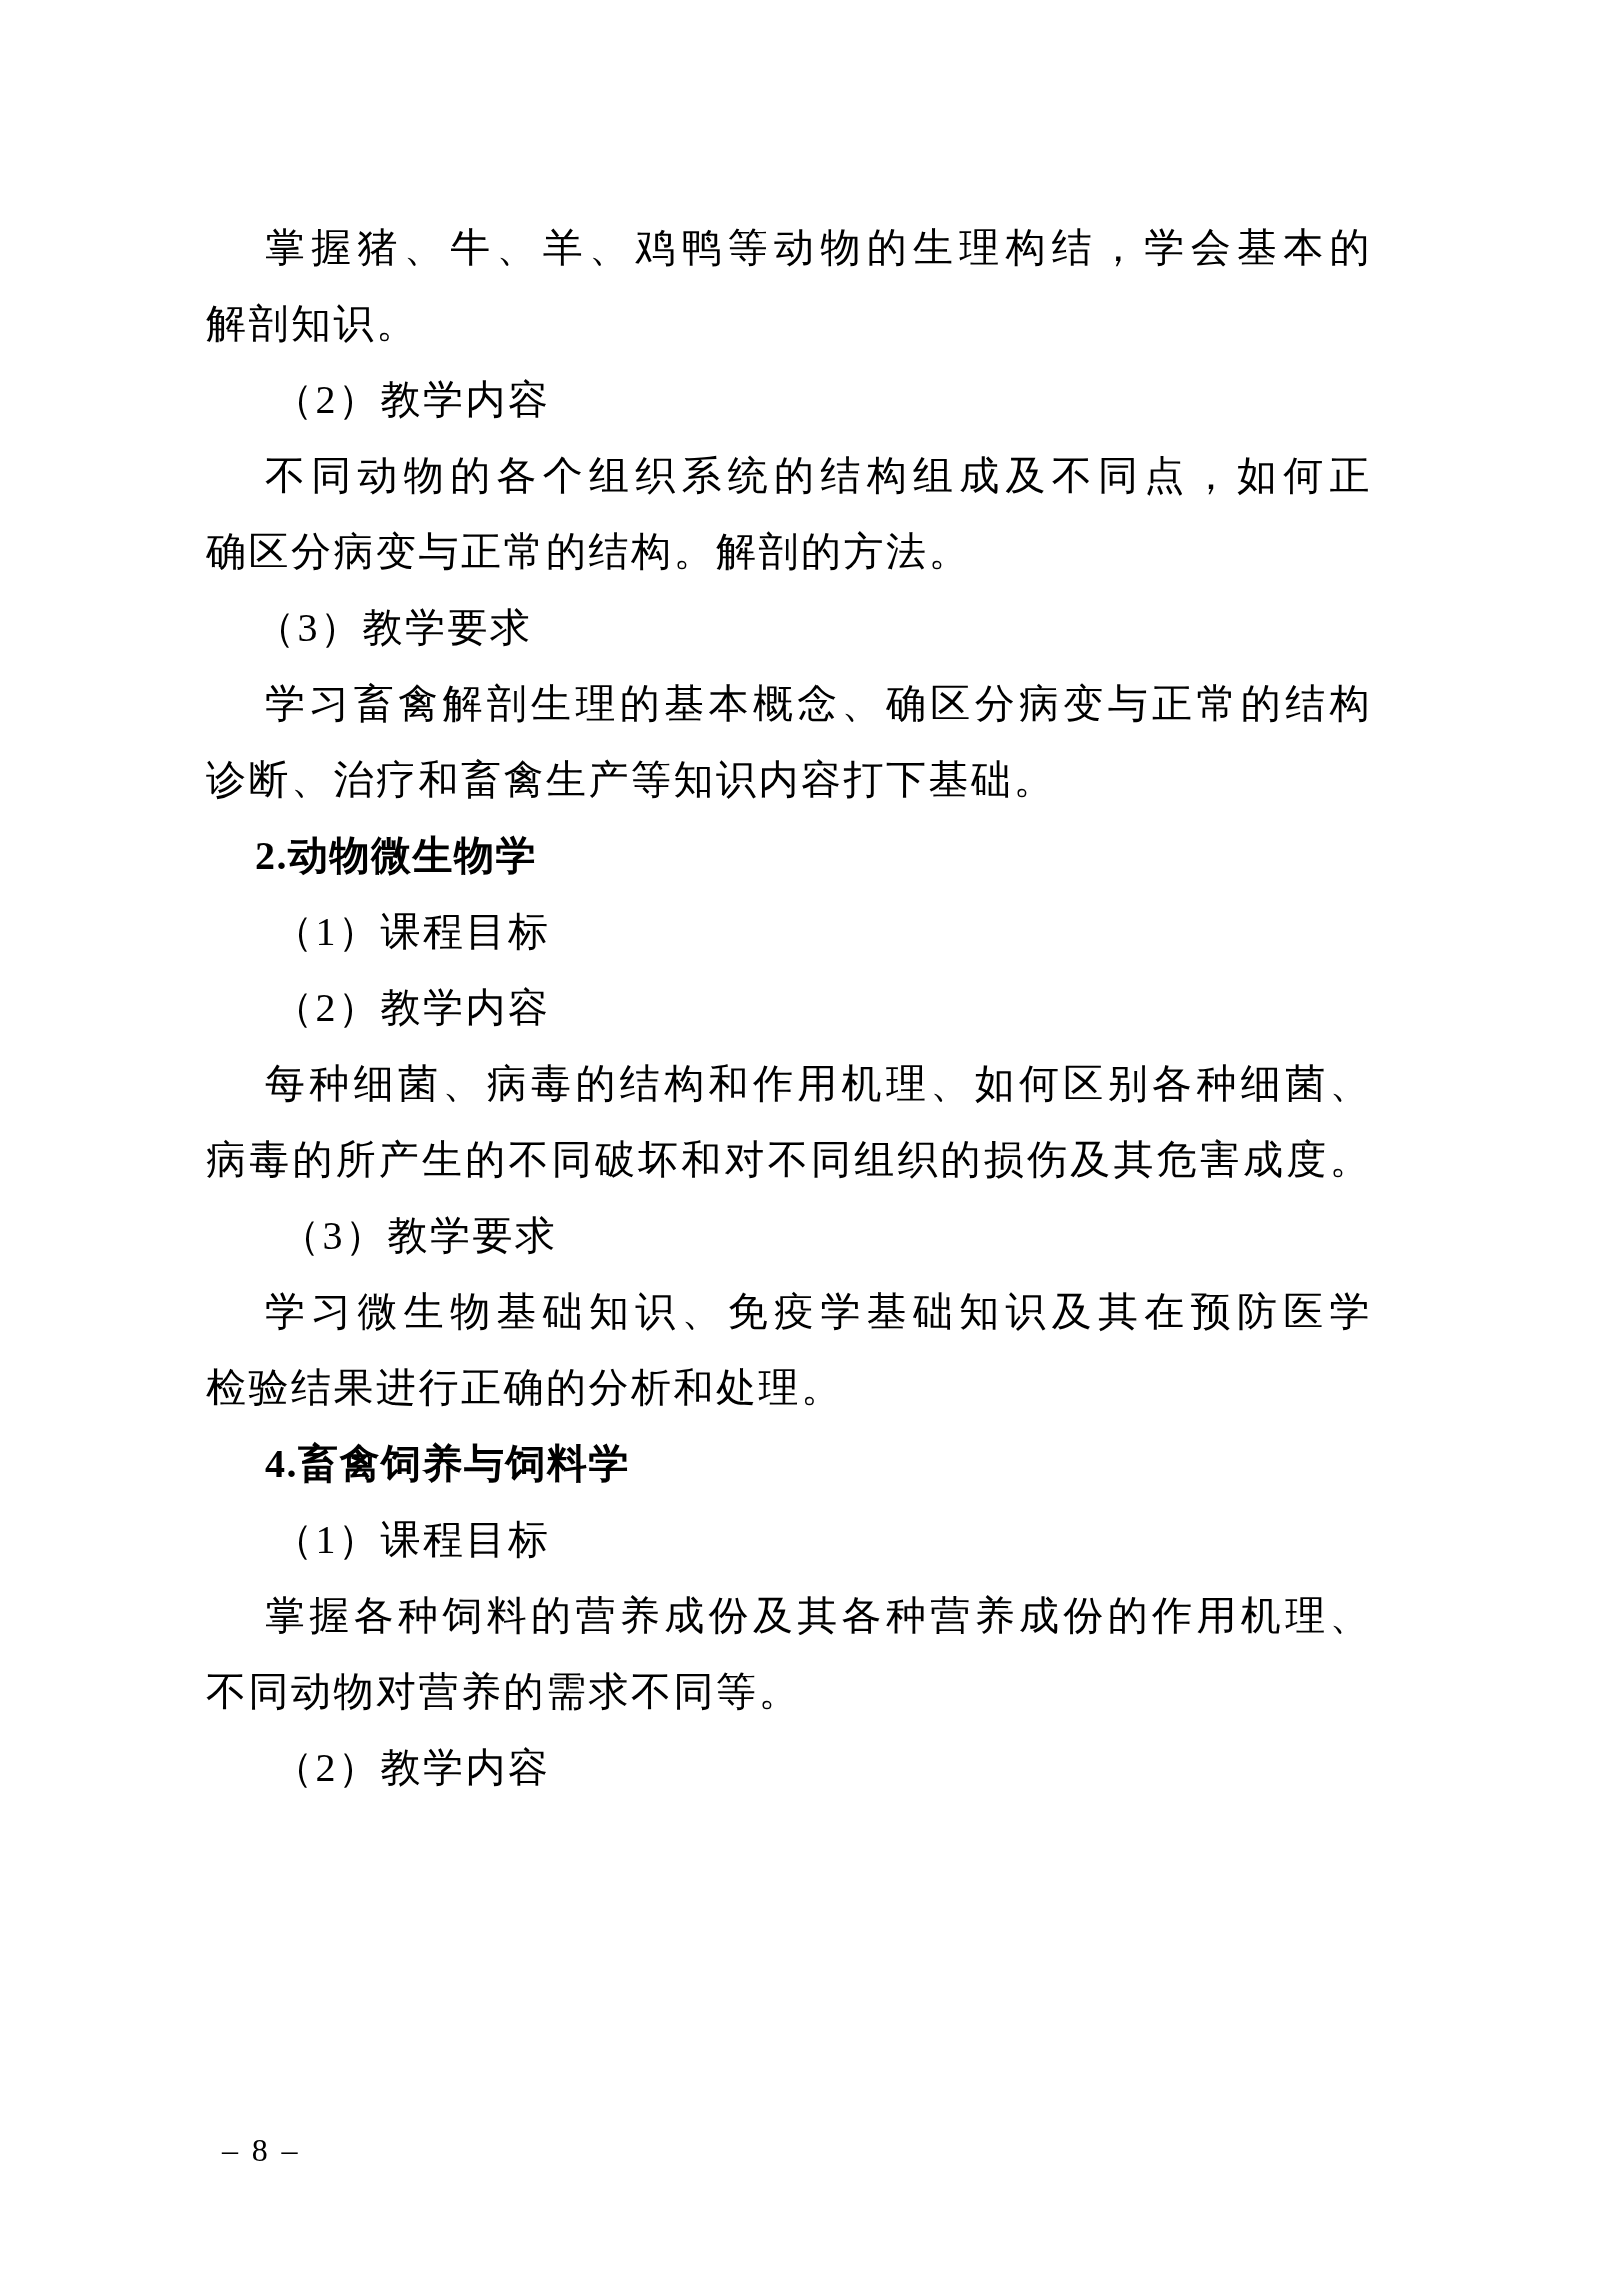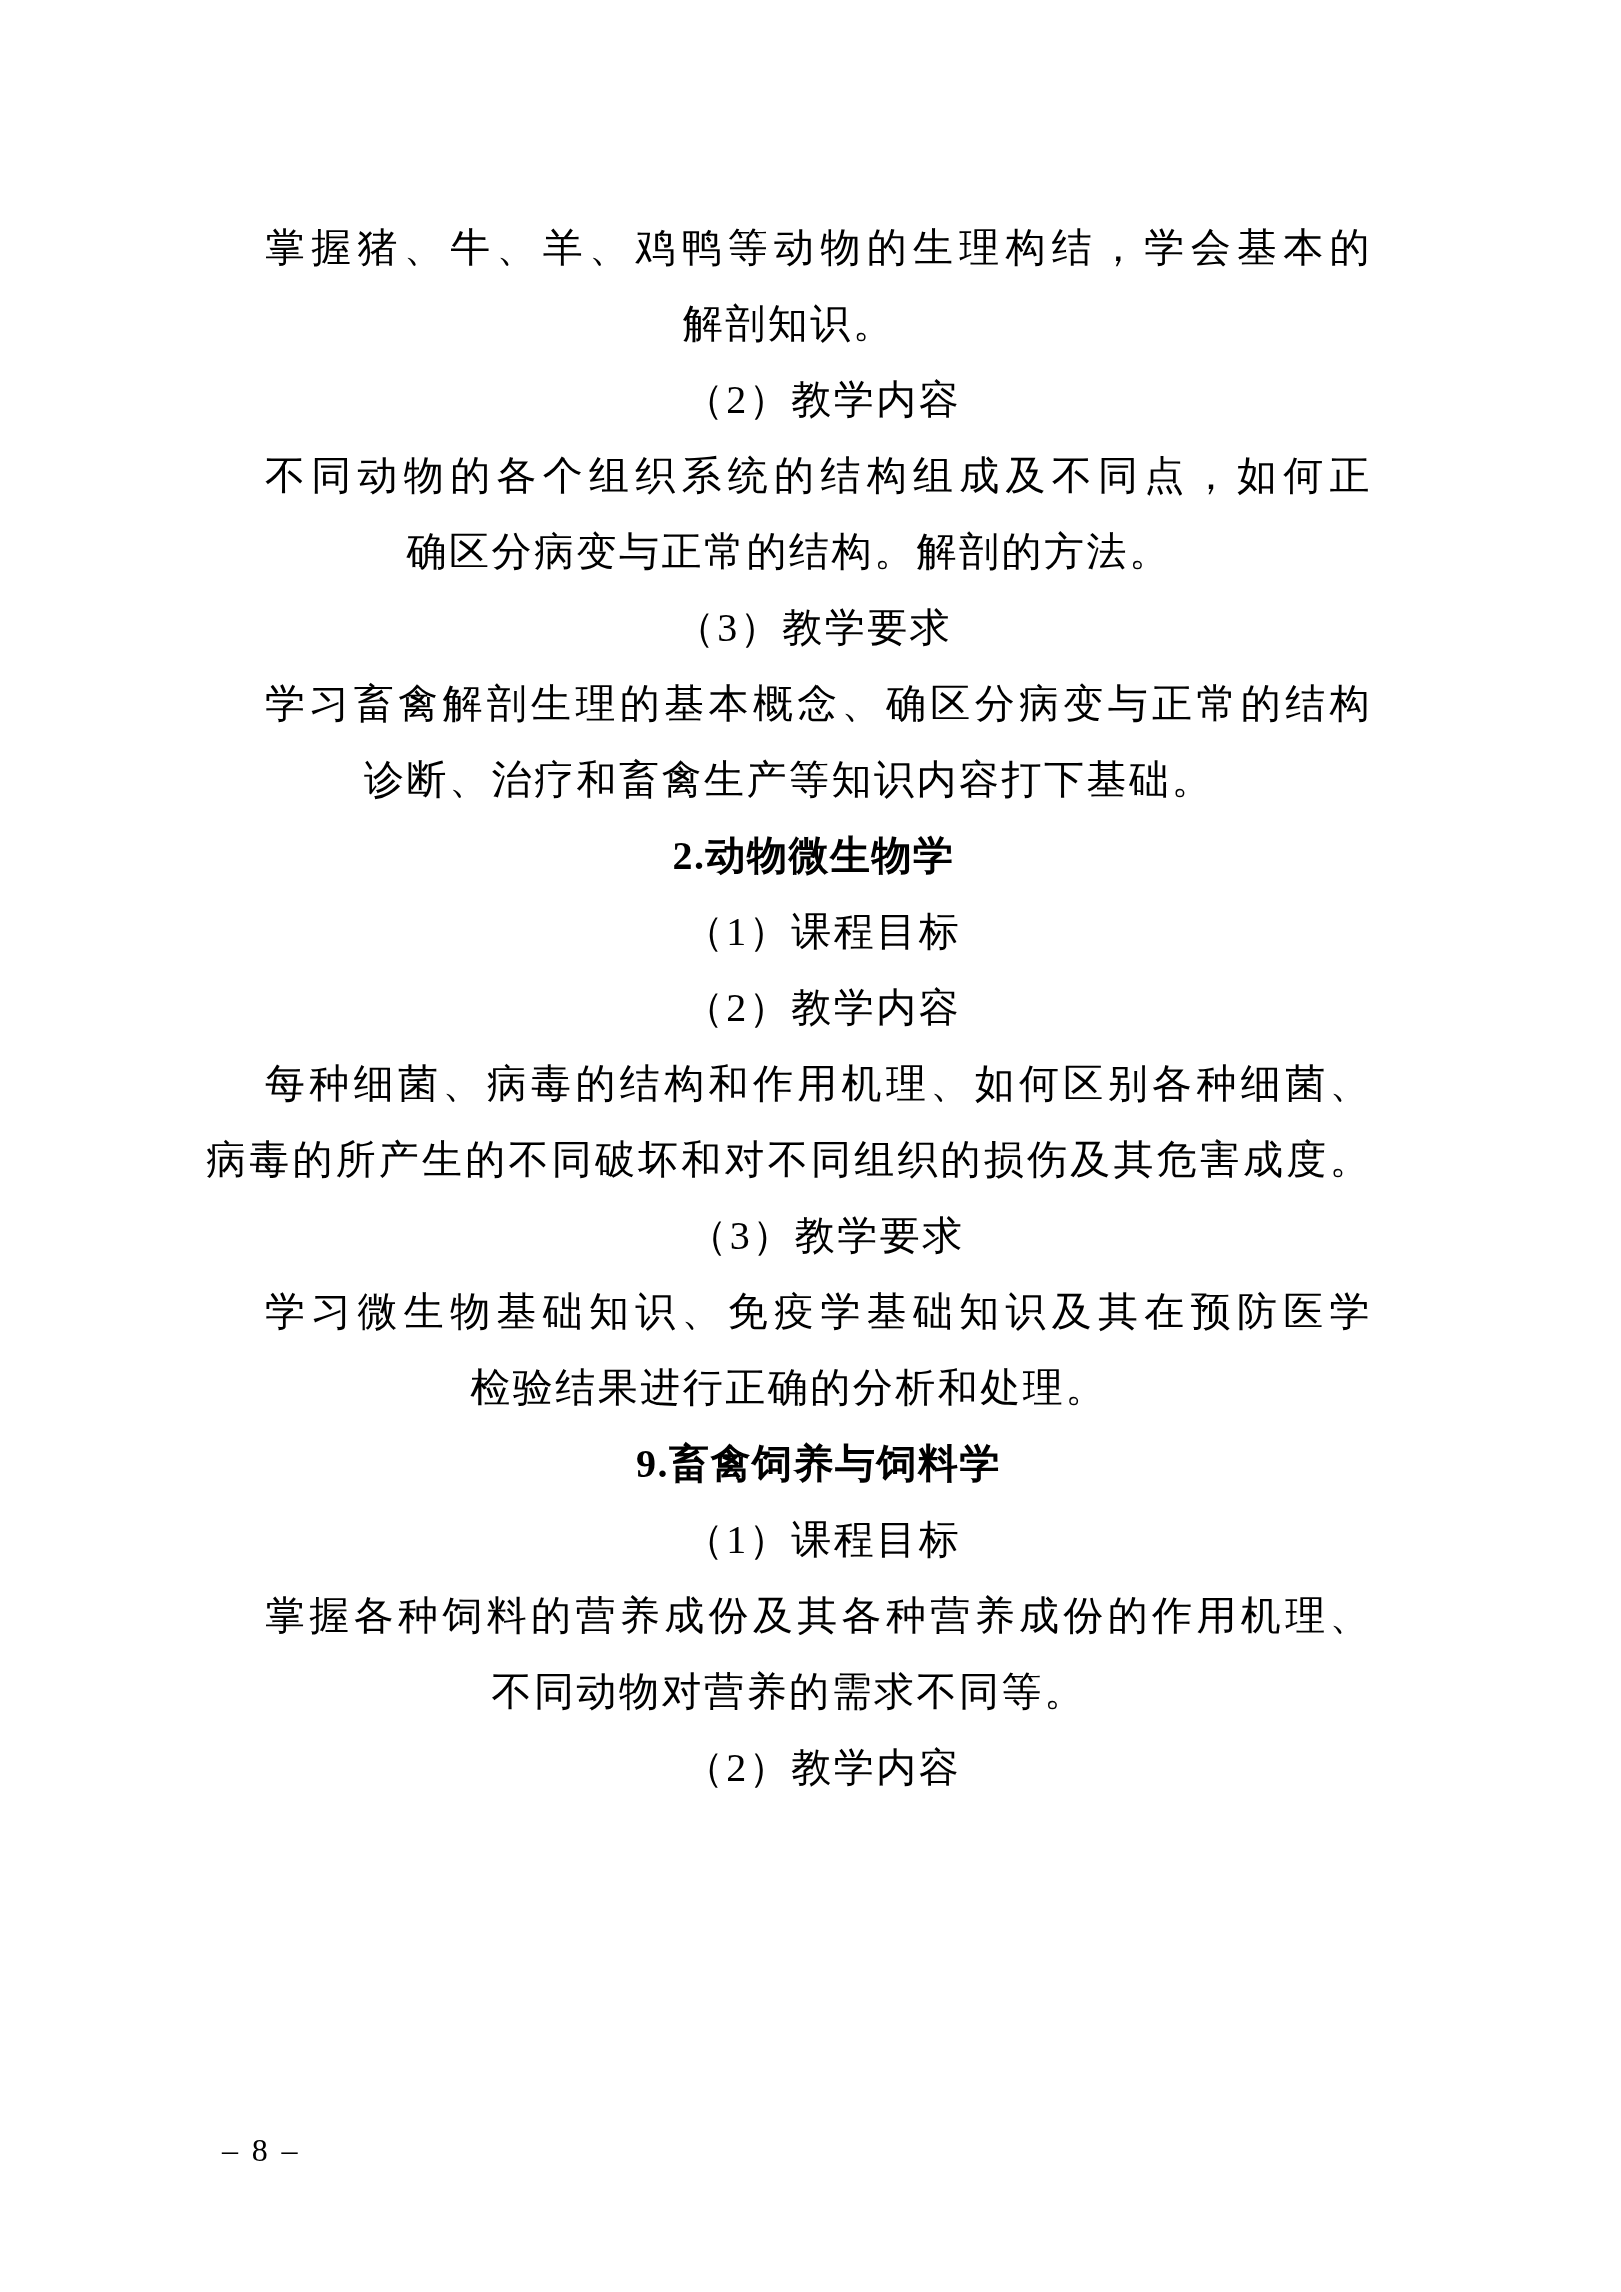--- a/index.html
+++ b/index.html
@@ -24,21 +24,20 @@
     top: 210px;
     width: 1166px;
   }
   .line {
     font-size: 40px;
     line-height: 76px;
     height: 76px;
     letter-spacing: 2.5px;
     white-space: nowrap;
     color: #000000;
-    text-align: center;
   }
   
   .j {
     white-space: normal;
     text-align: justify;
     text-align-last: justify;
     text-justify: inter-character;
   }
   .bold {
     font-weight: bold;
@@ -77,21 +76,21 @@
     <div class="line ind-p j">学习畜禽解剖生理的基本概念、确区分病变与正常的结构</div>
     <div class="line">诊断、治疗和畜禽生产等知识内容打下基础。</div>
     <div class="line ind-h2 bold">2.动物微生物学</div>
     <div class="line ind-n">（1）课程目标</div>
     <div class="line ind-n">（2）教学内容</div>
     <div class="line ind-p j">每种细菌、病毒的结构和作用机理、如何区别各种细菌、</div>
     <div class="line j">病毒的所产生的不同破坏和对不同组织的损伤及其危害成度。</div>
     <div class="line ind-n3b">（3）教学要求</div>
     <div class="line ind-p j">学习微生物基础知识、免疫学基础知识及其在预防医学</div>
     <div class="line">检验结果进行正确的分析和处理。</div>
-    <div class="line ind-h3 bold">9.畜禽饲养与饲料学</div>
+    <div class="line ind-h3 bold">4.畜禽饲养与饲料学</div>
     <div class="line ind-n">（1）课程目标</div>
     <div class="line ind-p j">掌握各种饲料的营养成份及其各种营养成份的作用机理、</div>
     <div class="line">不同动物对营养的需求不同等。</div>
     <div class="line ind-n">（2）教学内容</div>
   </div>
   <div class="pagenum">– 8 –</div>
 </div>
 
 
 </body></html>

